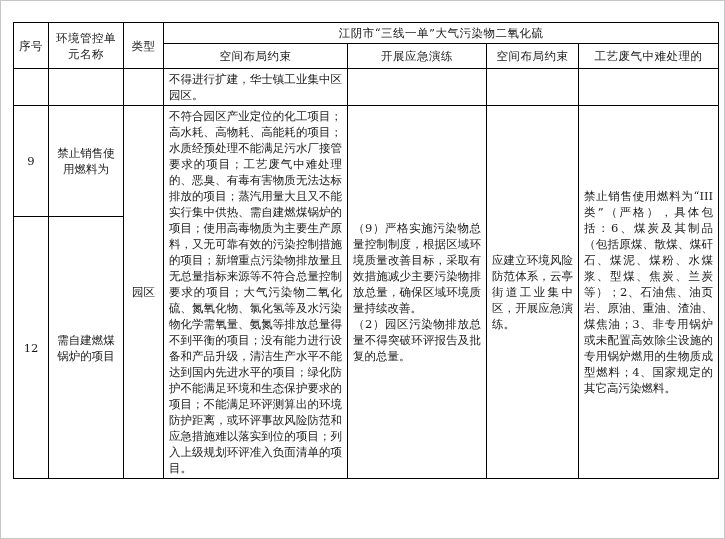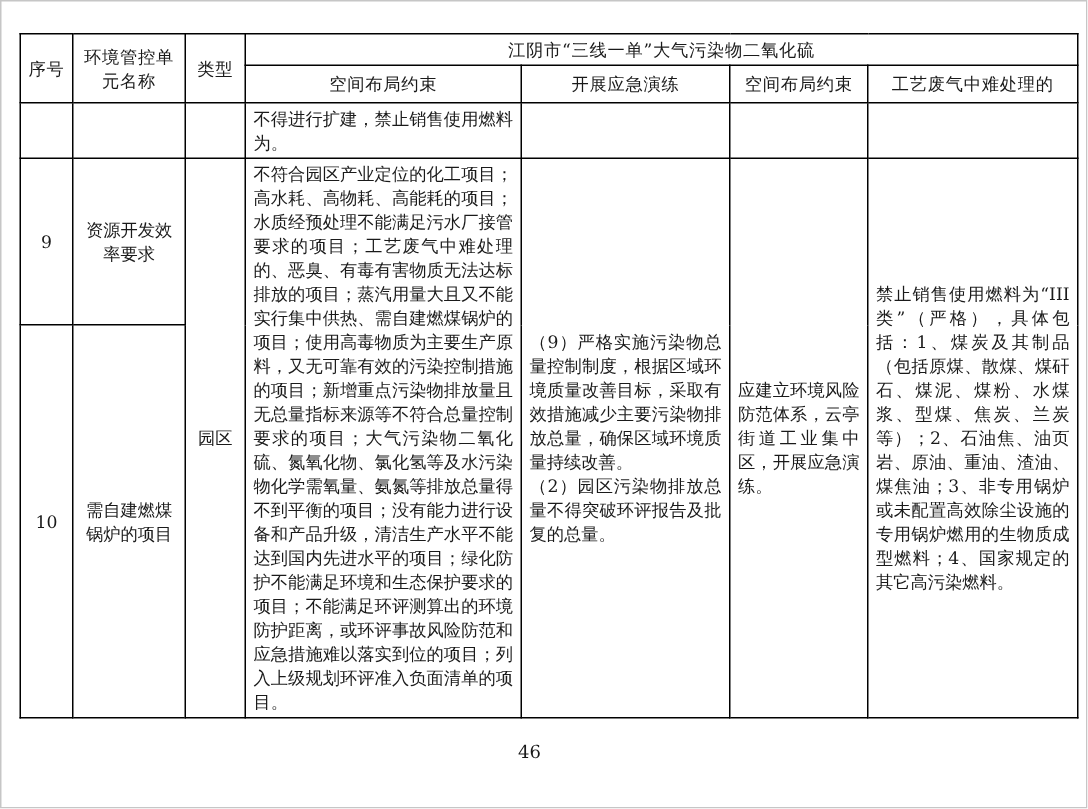--- a/index.html
+++ b/index.html
@@ -87,39 +87,38 @@
         <td class="hdr">空间布局约束</td>
         <td class="hdr">开展应急演练</td>
         <td class="hdr">空间布局约束</td>
         <td class="hdr">工艺废气中难处理的</td>
       </tr>
 
       <tr class="row-cont">
         <td></td>
         <td></td>
         <td></td>
-        <td class="cell-top cell-justify">不得进行扩建，禁止销售使用燃料为。</td>
+        <td class="cell-top cell-justify">不得进行扩建，华士镇工业集中区园区。</td>
         <td></td>
         <td></td>
         <td></td>
       </tr>
 
       <tr class="row-r9">
         <td class="cell-center">9</td>
-        <td class="cell-center">资源开发效率要求</td>
+        <td class="cell-center">禁止销售使用燃料为</td>
         <td class="cell-center" rowspan="2">园区</td>
         <td class="cell-top cell-justify" rowspan="2">不符合园区产业定位的化工项目；高水耗、高物耗、高能耗的项目；水质经预处理不能满足污水厂接管要求的项目；工艺废气中难处理的、恶臭、有毒有害物质无法达标排放的项目；蒸汽用量大且又不能实行集中供热、需自建燃煤锅炉的项目；使用高毒物质为主要生产原料，又无可靠有效的污染控制措施的项目；新增重点污染物排放量且无总量指标来源等不符合总量控制要求的项目；大气污染物二氧化硫、氮氧化物、氯化氢等及水污染物化学需氧量、氨氮等排放总量得不到平衡的项目；没有能力进行设备和产品升级，清洁生产水平不能达到国内先进水平的项目；绿化防护不能满足环境和生态保护要求的项目；不能满足环评测算出的环境防护距离，或环评事故风险防范和应急措施难以落实到位的项目；列入上级规划环评准入负面清单的项目。</td>
         <td class="cell-justify pre" rowspan="2">（9）严格实施污染物总量控制制度，根据区域环境质量改善目标，采取有效措施减少主要污染物排放总量，确保区域环境质量持续改善。
 （2）园区污染物排放总量不得突破环评报告及批复的总量。</td>
         <td class="cell-justify risk-cell" rowspan="2">应建立环境风险防范体系，云亭街道工业集中区，开展应急演练。</td>
-        <td class="cell-justify" rowspan="2">禁止销售使用燃料为“III类”（严格），具体包括：1、煤炭及其制品（包括原煤、散煤、煤矸石、煤泥、煤粉、水煤浆、型煤、焦炭、兰炭等）；2、石油焦、油页岩、原油、重油、渣油、煤焦油；3、非专用锅炉或未配置高效除尘设施的专用锅炉燃用的生物质成型燃料；4、国家规定的其它高污染燃料。</td>
+        <td class="cell-justify" rowspan="2">禁止销售使用燃料为“III类”（严格），具体包括：6、煤炭及其制品（包括原煤、散煤、煤矸石、煤泥、煤粉、水煤浆、型煤、焦炭、兰炭等）；2、石油焦、油页岩、原油、重油、渣油、煤焦油；3、非专用锅炉或未配置高效除尘设施的专用锅炉燃用的生物质成型燃料；4、国家规定的其它高污染燃料。</td>
       </tr>
 
       <tr class="row-r10">
-        <td class="cell-center">10</td>
+        <td class="cell-center">12</td>
         <td class="cell-center">需自建燃煤锅炉的项目</td>
       </tr>
     </tbody>
   </table>
 
-  <div class="page-number">46</div>
 
 </div>
 
 </body></html>

